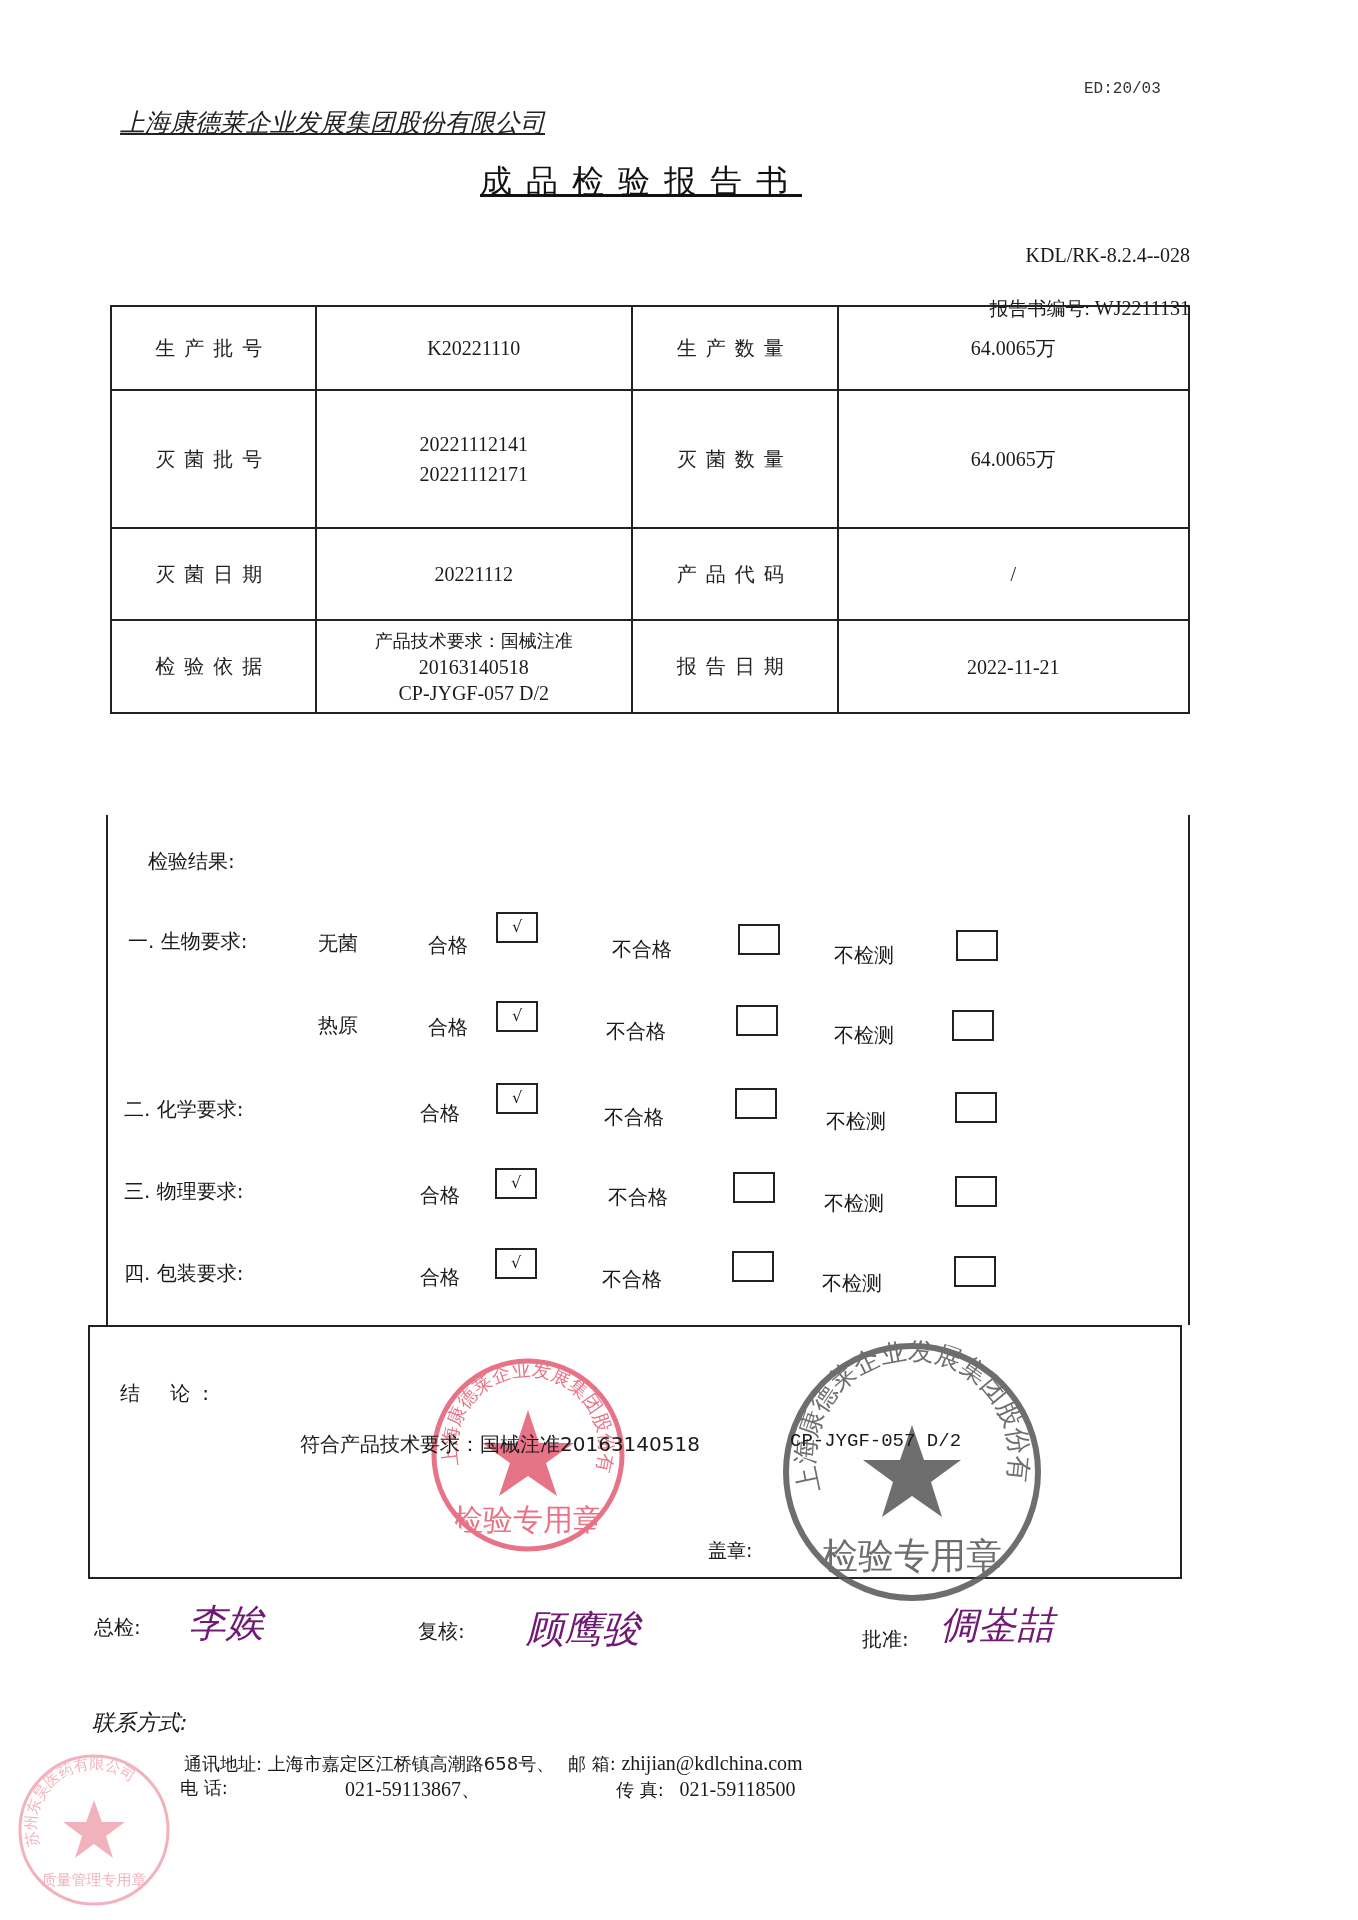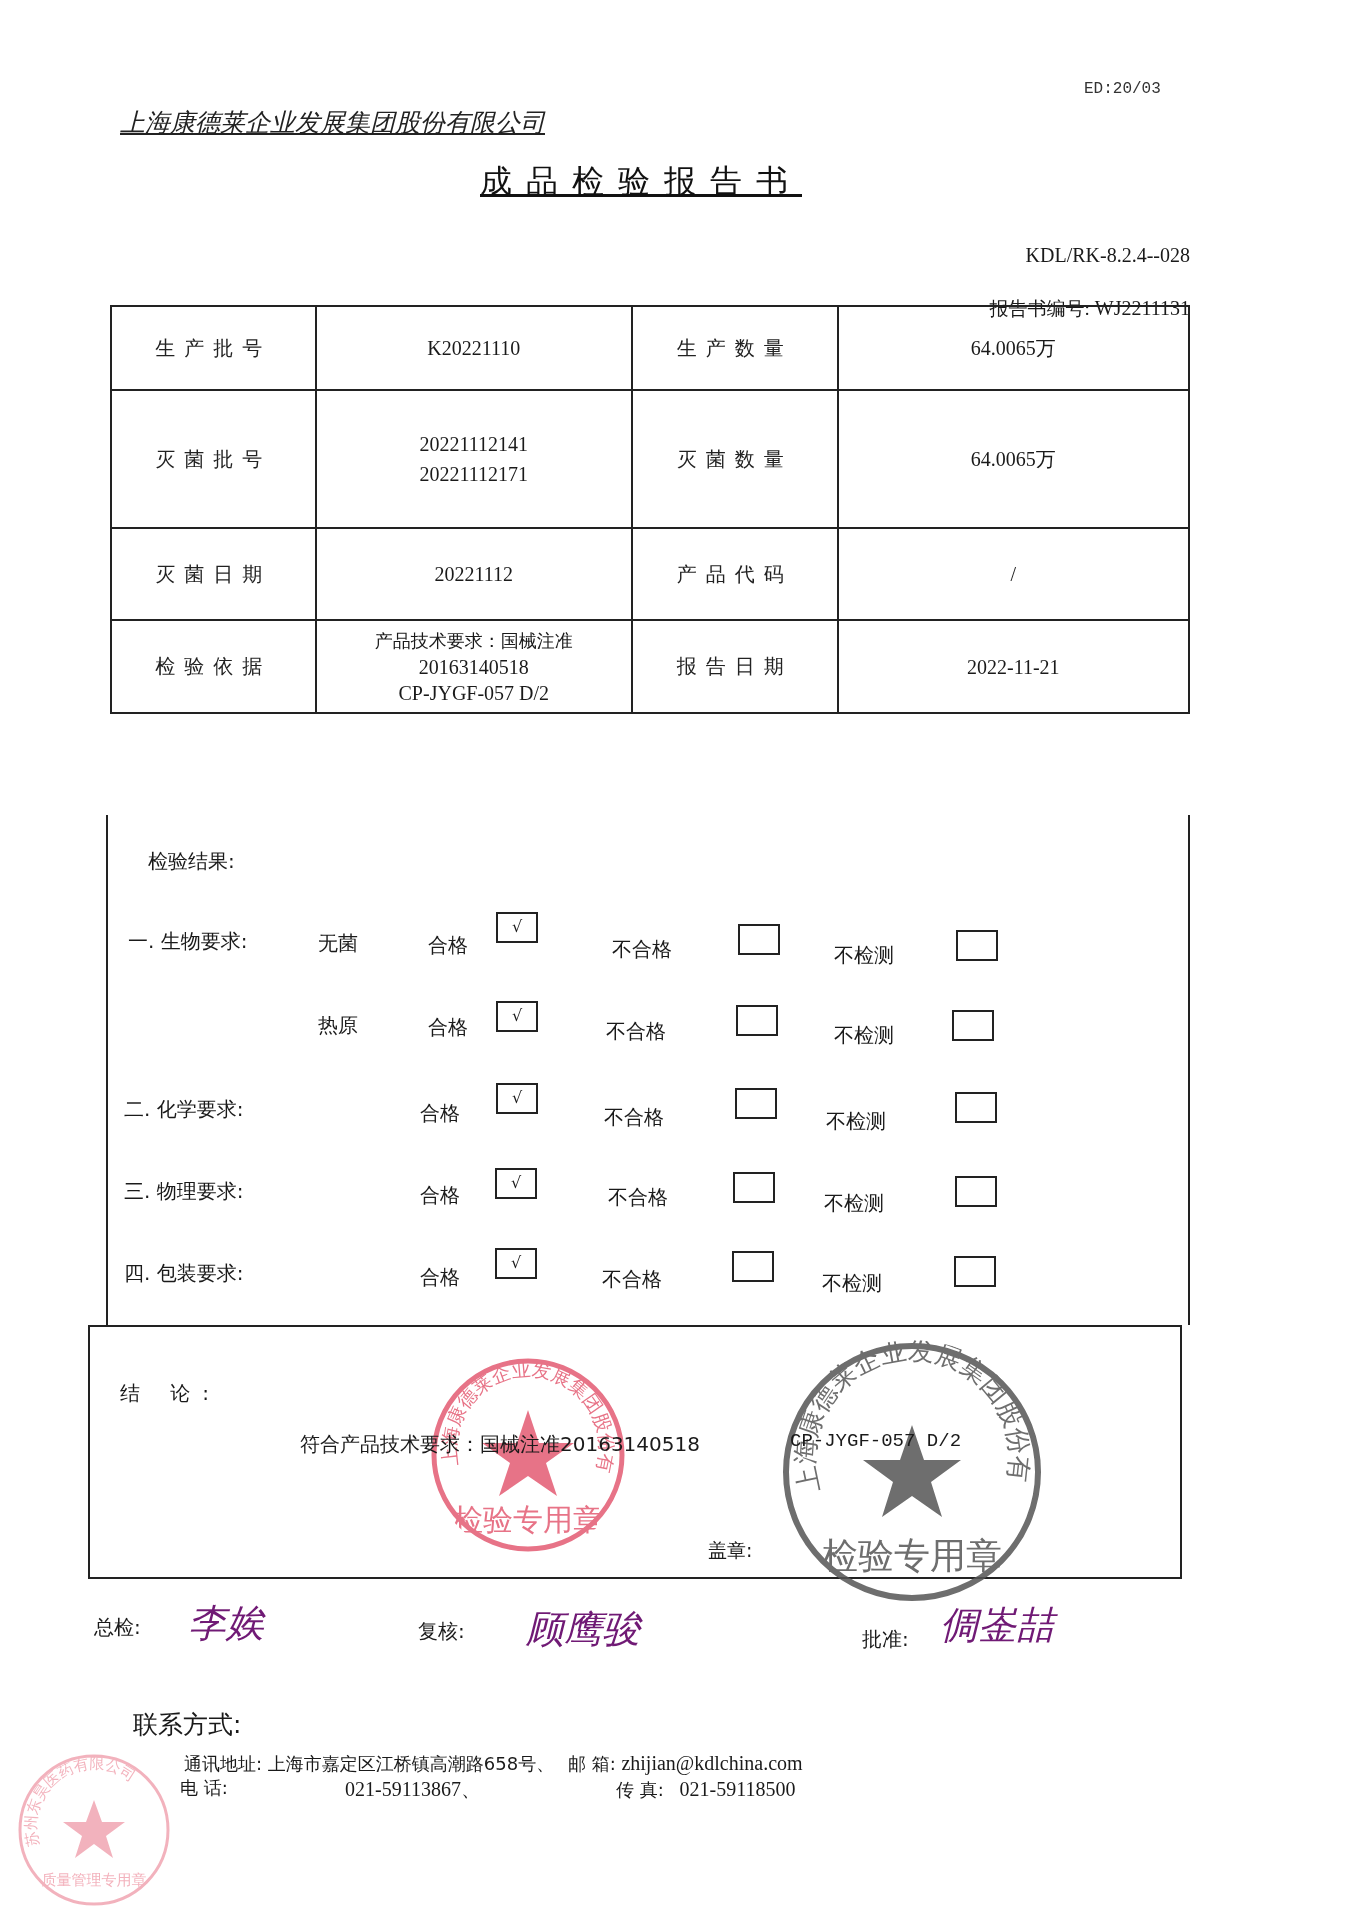--- a/index.html
+++ b/index.html
@@ -33,21 +33,21 @@
            border:2px solid #222; border-bottom-width:2px; }
   .concl-lbl { left:120px; top:1380px; font-size:20px; letter-spacing:12px; font-family:"DejaVu Sans", sans-serif; }
   .concl-text { left:300px; top:1430px; font-size:20px; font-family:"DejaVu Sans", sans-serif; line-height:28px; }
   .concl-code { left:790px; top:1430px; font-size:19px; font-family:"Liberation Mono", monospace; }
   .seal-lbl { left:708px; top:1538px; font-size:19px; font-family:"DejaVu Sans", sans-serif; }
 
   .stamp { position:absolute; border-radius:50%; }
   .sig-lbl { font-size:20px; font-family:"DejaVu Sans", sans-serif; }
   .sig { font-family:"DejaVu Serif", serif; font-style:italic; font-size:38px; color:#701a75; }
 
-  .contact-h { left:92px; top:1708px; font-size:25px; font-family:"DejaVu Sans", sans-serif;margin-left:41px; }
+  .contact-h { left:92px; top:1708px; font-size:22px; font-style:italic; font-family:"DejaVu Sans", sans-serif; }
   .contact { font-size:18px; font-family:"DejaVu Sans", sans-serif; }
   .contact .num { font-family:"Liberation Serif", serif; font-size:20px; }
 </style>
 </head>
 <body>
 
 <div class="abs ed">ED:20/03</div>
 <div class="abs company">上海康德莱企业发展集团股份有限公司</div>
 <div class="abs title">成品检验报告书</div>
 <div class="abs docno">KDL/RK-8.2.4--028</div>

